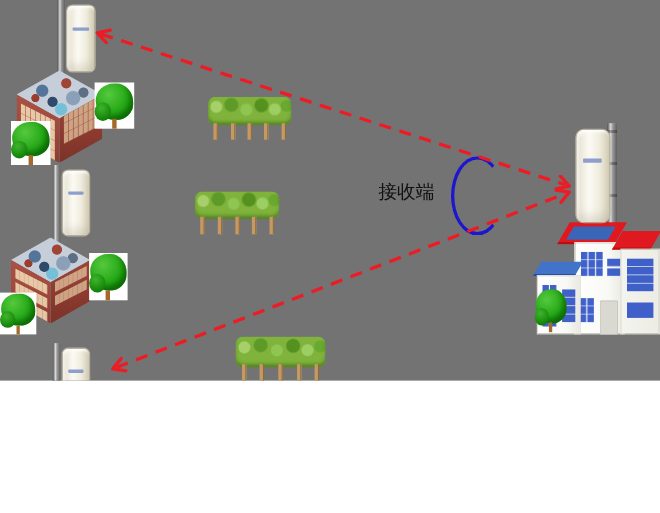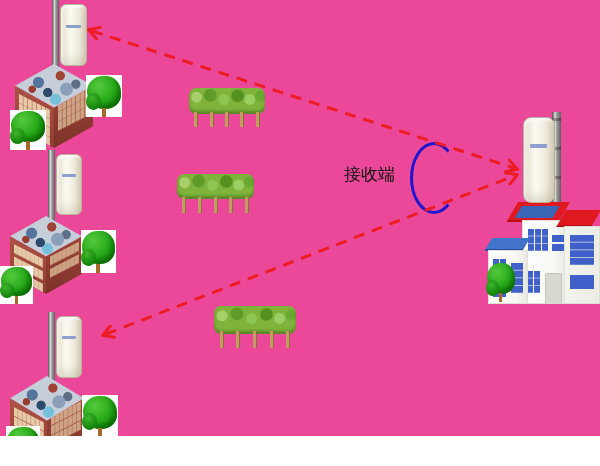--- a/index.html
+++ b/index.html
@@ -1,17 +1,17 @@
 <!DOCTYPE html>
 <html><head>
 <meta charset="utf-8">
 <style>
   html,body{margin:0;padding:0;background:#fff;}
   body{width:600px;height:466px;font-family:"Liberation Serif","DejaVu Serif",serif;}
-  .canvas{position:relative;width:600px;height:436px;background:#ec4899;overflow:hidden;}
+  .canvas{position:relative;width:600px;height:346px;background:#737373;overflow:hidden;}
   .abs{position:absolute;}
 
   
   .pole{background:linear-gradient(90deg,#4e4e4e 0,#d9d9d9 35%,#9a9a9a 55%,#5e5e5e);
         background-color:#8a8a8a;z-index:1;}
   .pole.banded{background-image:repeating-linear-gradient(0deg,rgba(0,0,0,0) 0 26px,rgba(0,0,0,.28) 26px 29px),
         linear-gradient(90deg,#4e4e4e 0,#d9d9d9 35%,#9a9a9a 55%,#5e5e5e);}
 
   
   .ap{background:linear-gradient(90deg,#e9e4d2 0,#fbfaf3 40%,#efecdd 70%,#d7d1bb 100%);

